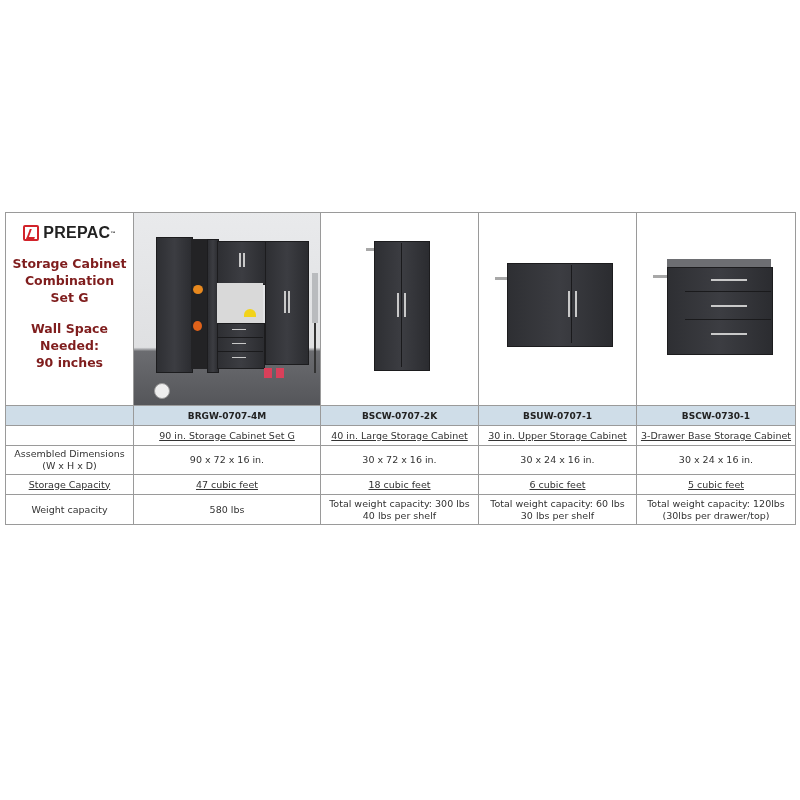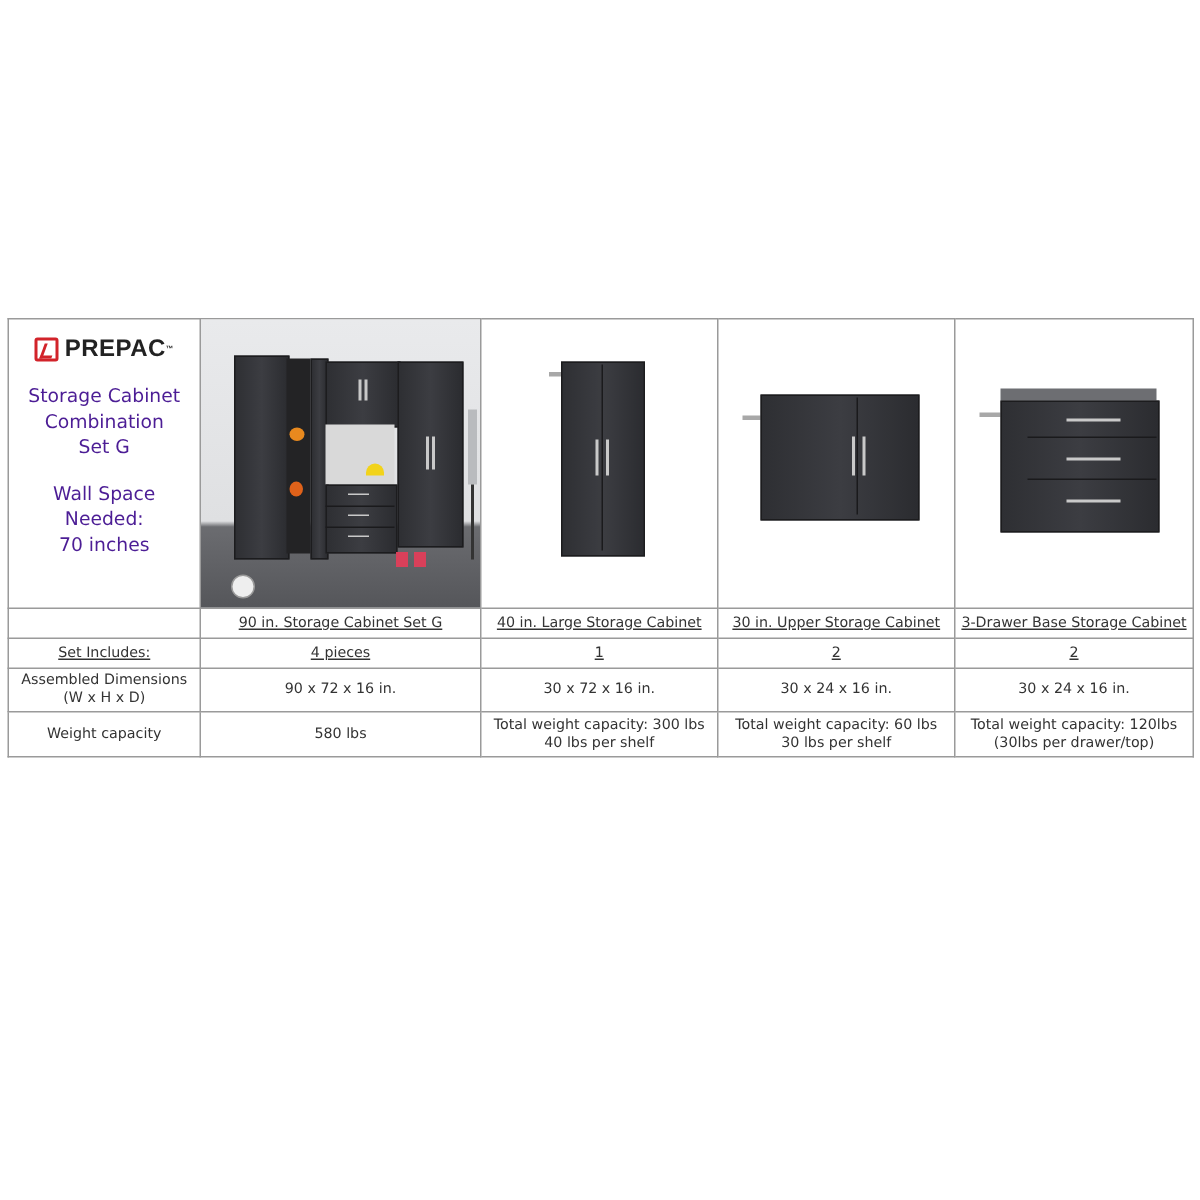--- a/index.html
+++ b/index.html
@@ -11,21 +11,21 @@
   tr.hdr td { background: #cfdde8; height: 19px; font-weight: bold; color: #222; font-size: 9px; }
   tr.r20 td { height: 19px; text-decoration: underline; }
   tr.r29 td { height: 28px; }
   tr.r30 td { height: 29px; }
   .brand-cell { background: #fff; }
   .logo { display: flex; align-items: center; justify-content: center; gap: 4px; margin-top: -22px; }
   .logo-mark { width: 16px; height: 16px; border: 2px solid #d2232a; border-radius: 2px; box-sizing: border-box; position: relative; }
   .logo-mark::after { content: ""; position: absolute; left: 3px; top: 2px; width: 6px; height: 8px; border-left: 2px solid #d2232a; border-bottom: 2px solid #d2232a; transform: skewX(-20deg); }
   .logo-text { font-family: "Liberation Sans", sans-serif; font-weight: bold; font-size: 16px; color: #222; letter-spacing: 0.3px; }
   .logo-tm { font-size: 5px; vertical-align: top; }
-  .title { font-family: "DejaVu Sans", sans-serif; font-weight: normal; font-size: 12.5px; color: #4c1d95; line-height: 17px; margin-top: 14px; }
+  .title { font-family: "DejaVu Sans", sans-serif; font-weight: bold; font-size: 12.5px; color: #7f1d1d; line-height: 17px; margin-top: 14px; }
   .title2 { margin-top: 14px; }
   .imgwrap { width: 100%; height: 192px; position: relative; overflow: hidden; }
   .scene { background: linear-gradient(#e9eaec 0%, #dfe0e2 70%, #6b6c70 72%, #55565a 100%); }
   .cab { position: absolute; background: linear-gradient(90deg, #2e2f33, #3c3d42 50%, #2b2c30); border: 1px solid #1c1c1e; }
   .handle { position: absolute; width: 2px; background: #c9c9c9; }
   .shelf-open { position: absolute; background: #232325; }
   .drawer-line { position: absolute; height: 1px; background: #1a1a1c; }
   .top-slab { position: absolute; background: #6d6e72; }
   .bracket { position: absolute; height: 3px; background: #a8a8a8; }
 </style>
@@ -50,21 +50,21 @@
         <span class="logo-text"><span>PREPAC</span><span class="logo-tm">™</span></span>
       </div>
       <div class="title">
         <div>Storage Cabinet</div>
         <div>Combination</div>
         <div>Set G</div>
       </div>
       <div class="title title2">
         <div>Wall Space</div>
         <div>Needed:</div>
-        <div>70 inches</div>
+        <div>90 inches</div>
       </div>
     </td>
 
     <td>
       <div class="imgwrap scene" title="Storage Cabinet Set G installed in garage">
         <div class="cab" style="left:22px;top:24px;width:35px;height:134px;"></div>
         <div class="shelf-open" style="left:57px;top:26px;width:16px;height:130px;"></div>
         <div style="position:absolute;left:59px;top:72px;width:10px;height:9px;border-radius:50%;background:#e8891e;"></div>
         <div style="position:absolute;left:59px;top:108px;width:9px;height:10px;border-radius:50%;background:#e0621a;"></div>
         <div class="cab" style="left:73px;top:26px;width:10px;height:132px;"></div>
@@ -117,49 +117,56 @@
         <div class="cab" style="left:30px;top:54px;width:104px;height:86px;"></div>
         <div class="drawer-line" style="left:48px;top:78px;width:86px;"></div>
         <div class="drawer-line" style="left:48px;top:106px;width:86px;"></div>
         <div class="handle" style="left:74px;top:66px;width:36px;height:2px;"></div>
         <div class="handle" style="left:74px;top:92px;width:36px;height:2px;"></div>
         <div class="handle" style="left:74px;top:120px;width:36px;height:2px;"></div>
       </div>
     </td>
   </tr>
 
+  <tr class="hdr">
+    <td></td>
+    <td>BRGW-0707-4M</td>
+    <td>BSCW-0707-2K</td>
+    <td>BSUW-0707-1</td>
+    <td>BSCW-0730-1</td>
+  </tr>
 
   <tr class="r20">
     <td></td>
     <td>90 in. Storage Cabinet Set G</td>
     <td>40 in. Large Storage Cabinet</td>
     <td>30 in. Upper Storage Cabinet</td>
     <td>3-Drawer Base Storage Cabinet</td>
   </tr>
 
-  <tr class="r20">
-    <td>Set Includes:</td>
-    <td>4 pieces</td>
-    <td>1</td>
-    <td>2</td>
-    <td>2</td>
-  </tr>
 
   <tr class="r29">
     <td>
       <div>Assembled Dimensions</div>
       <div>(W x H x D)</div>
     </td>
     <td>90 x 72 x 16 in.</td>
     <td>30 x 72 x 16 in.</td>
     <td>30 x 24 x 16 in.</td>
     <td>30 x 24 x 16 in.</td>
   </tr>
 
 
+  <tr class="r20">
+    <td>Storage Capacity</td>
+    <td>47 cubic feet</td>
+    <td>18 cubic feet</td>
+    <td>6 cubic feet</td>
+    <td>5 cubic feet</td>
+  </tr>
 
   <tr class="r30">
     <td>Weight capacity</td>
     <td>580 lbs</td>
     <td>
       <div>Total weight capacity: 300 lbs</div>
       <div>40 lbs per shelf</div>
     </td>
     <td>
       <div>Total weight capacity: 60 lbs</div>

